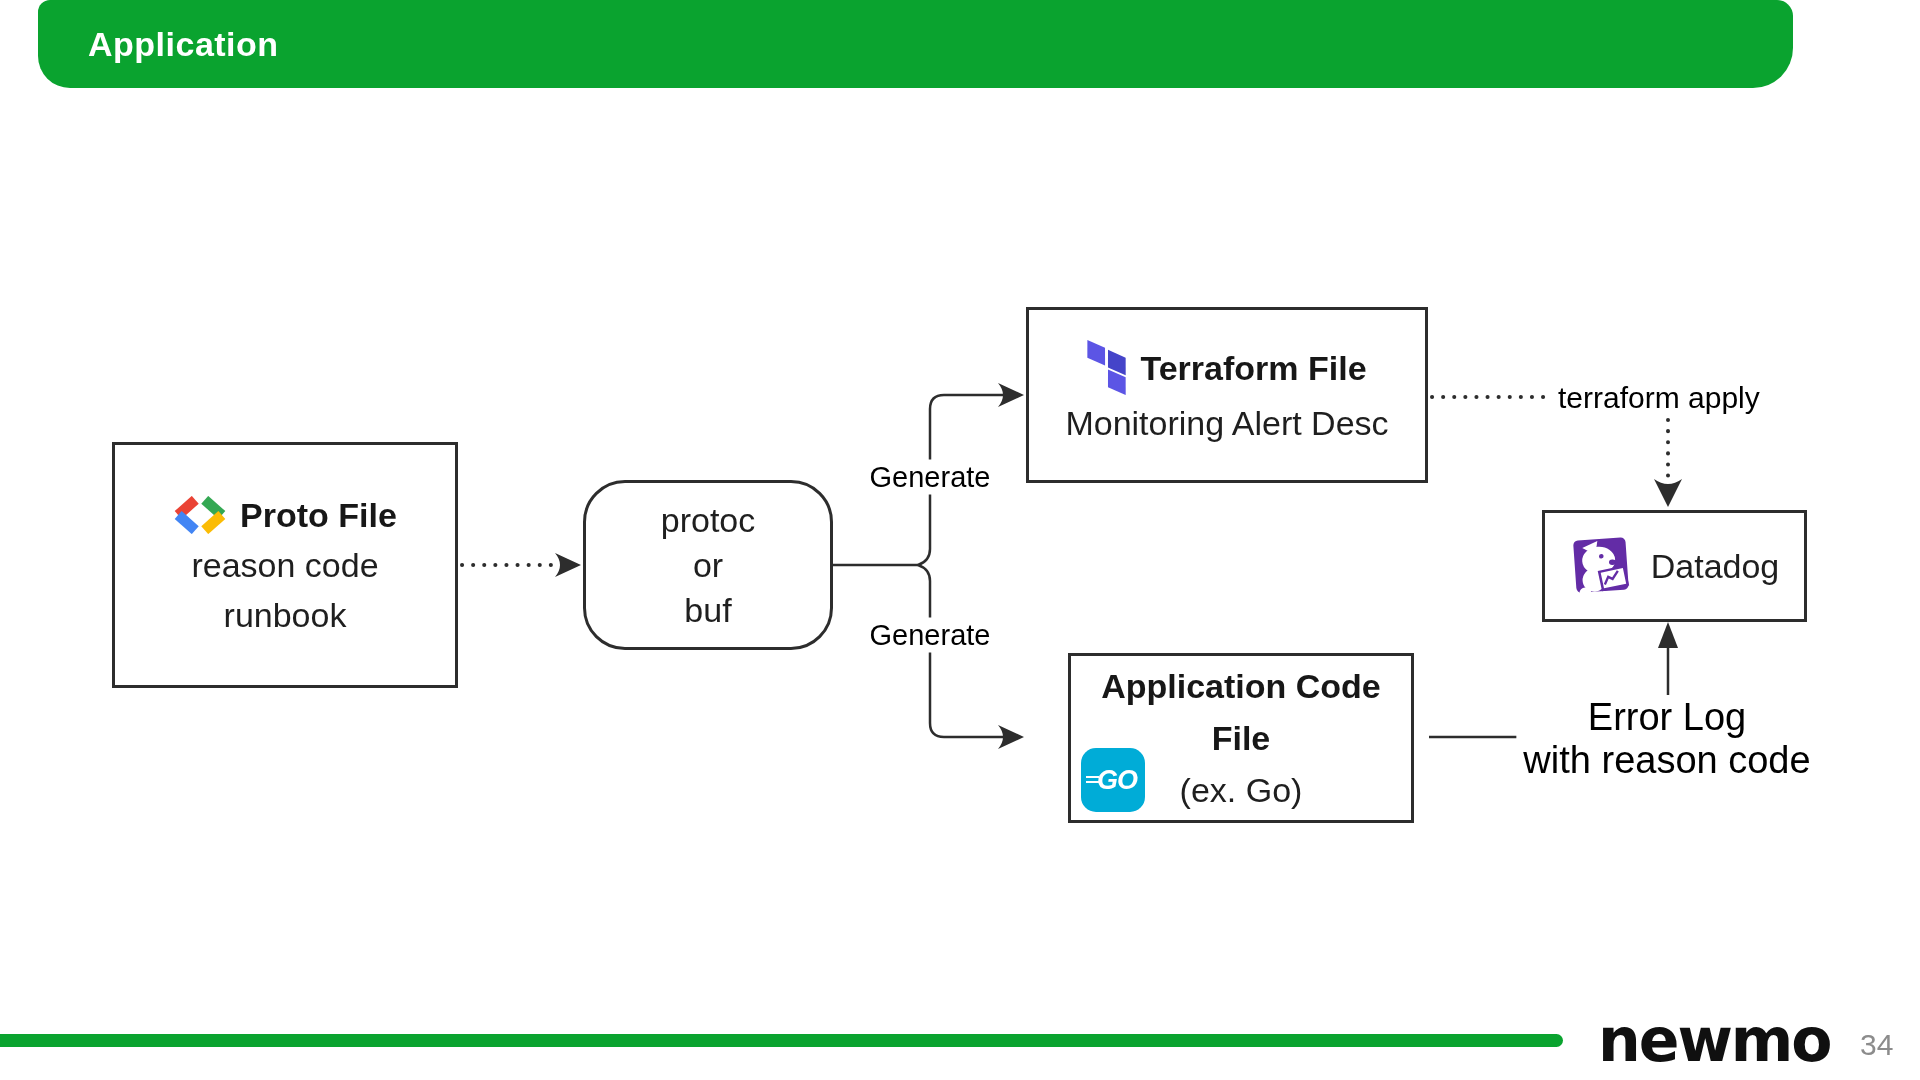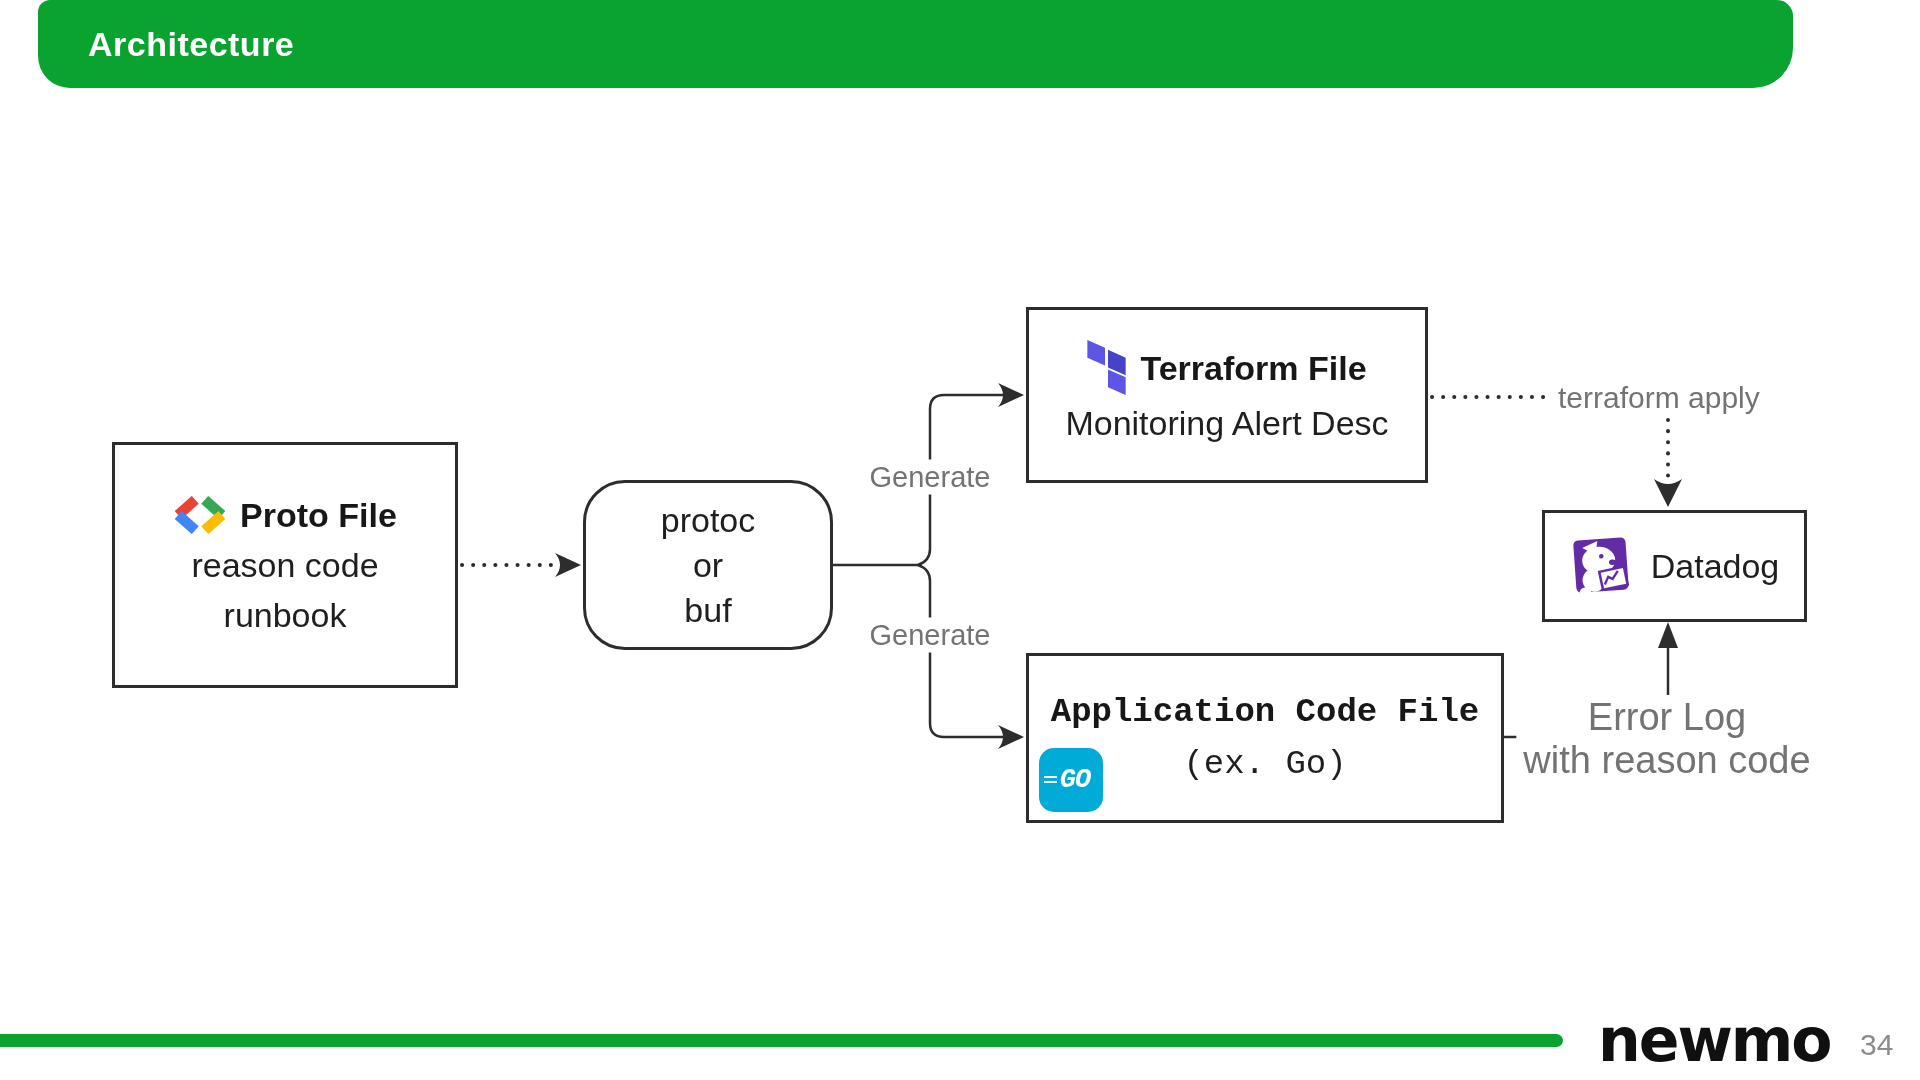--- a/index.html
+++ b/index.html
@@ -31,39 +31,39 @@
   .bold{font-weight:bold;color:#171717;}
   .icon-row{display:flex;align-items:center;justify-content:center;gap:13px;}
   
   .proto{left:112px;top:442px;width:346px;height:246px;line-height:50px;}
   .proto .icon-row{line-height:50px;}
   
   .protoc{left:583px;top:480px;width:250px;height:170px;border-radius:42px;line-height:45px;}
   
   .terraform{left:1026px;top:307px;width:402px;height:176px;line-height:54px;}
   
-  .appbox{left:1026px;top:653px;width:478px;height:170px;line-height:52px;font-family:Liberation Mono, monospace;}
+  .appbox{left:1068px;top:653px;width:346px;height:170px;line-height:52px;}
   .go-icon{
     position:absolute;left:10px;bottom:8px;width:64px;height:64px;border-radius:15px;
     background:#00ACD7;display:flex;align-items:center;justify-content:center;
   }
   .go-icon .go-word{
     color:#ffffff;font-weight:bold;font-size:27px;letter-spacing:-1px;
     font-style:italic;margin-left:8px;
   }
   .go-speed{
     position:absolute;left:5px;top:28px;width:13px;height:9px;
     background:repeating-linear-gradient(#fff 0 2px, transparent 2px 5px);
   }
   
   .datadog{left:1542px;top:510px;width:265px;height:112px;flex-direction:row;gap:19px;}
   
   .lbl{
     position:absolute;transform:translate(-50%,-50%);
-    font-size:29px;color:#737373;background:#ffffff;padding:1px 7px;white-space:nowrap;
+    font-size:29px;color:#000000;background:#ffffff;padding:1px 7px;white-space:nowrap;
   }
   .lbl-left{transform:translateY(-50%);padding:1px 2px;}
   .lbl-2line{line-height:43px;text-align:center;font-size:38px;}
   
   .footer-bar{
     position:absolute;left:0;top:1034px;width:1563px;height:13px;
     background:#0AA32F;border-radius:0 8px 8px 0;
   }
   .brand{
     position:absolute;left:1598px;top:1011px;height:58px;display:flex;align-items:center;
@@ -73,21 +73,21 @@
   .pagenum{
     position:absolute;left:1860px;top:1028px;font-size:30px;color:#8c8c8c;
   }
 </style>
 </head>
 <body>
 
 <div class="diagram">
 
   <div class="titlebar">
-    <span>Architecture</span>
+    <span>Application</span>
   </div>
 
   <svg class="connectors" viewBox="0 0 1920 1080">
     <g stroke="#2d2d2d" fill="none">
 
       <path d="M462,565 L552,565" stroke-width="4" stroke-linecap="round" stroke-dasharray="0.1 11"></path>
 
       <path d="M833,565 L918,565" stroke-width="2.5"></path>
 
       <path d="M918,565 Q930,561 930,549 L930,409 Q930,395 944,395 L1004,395" stroke-width="2.5"></path>

